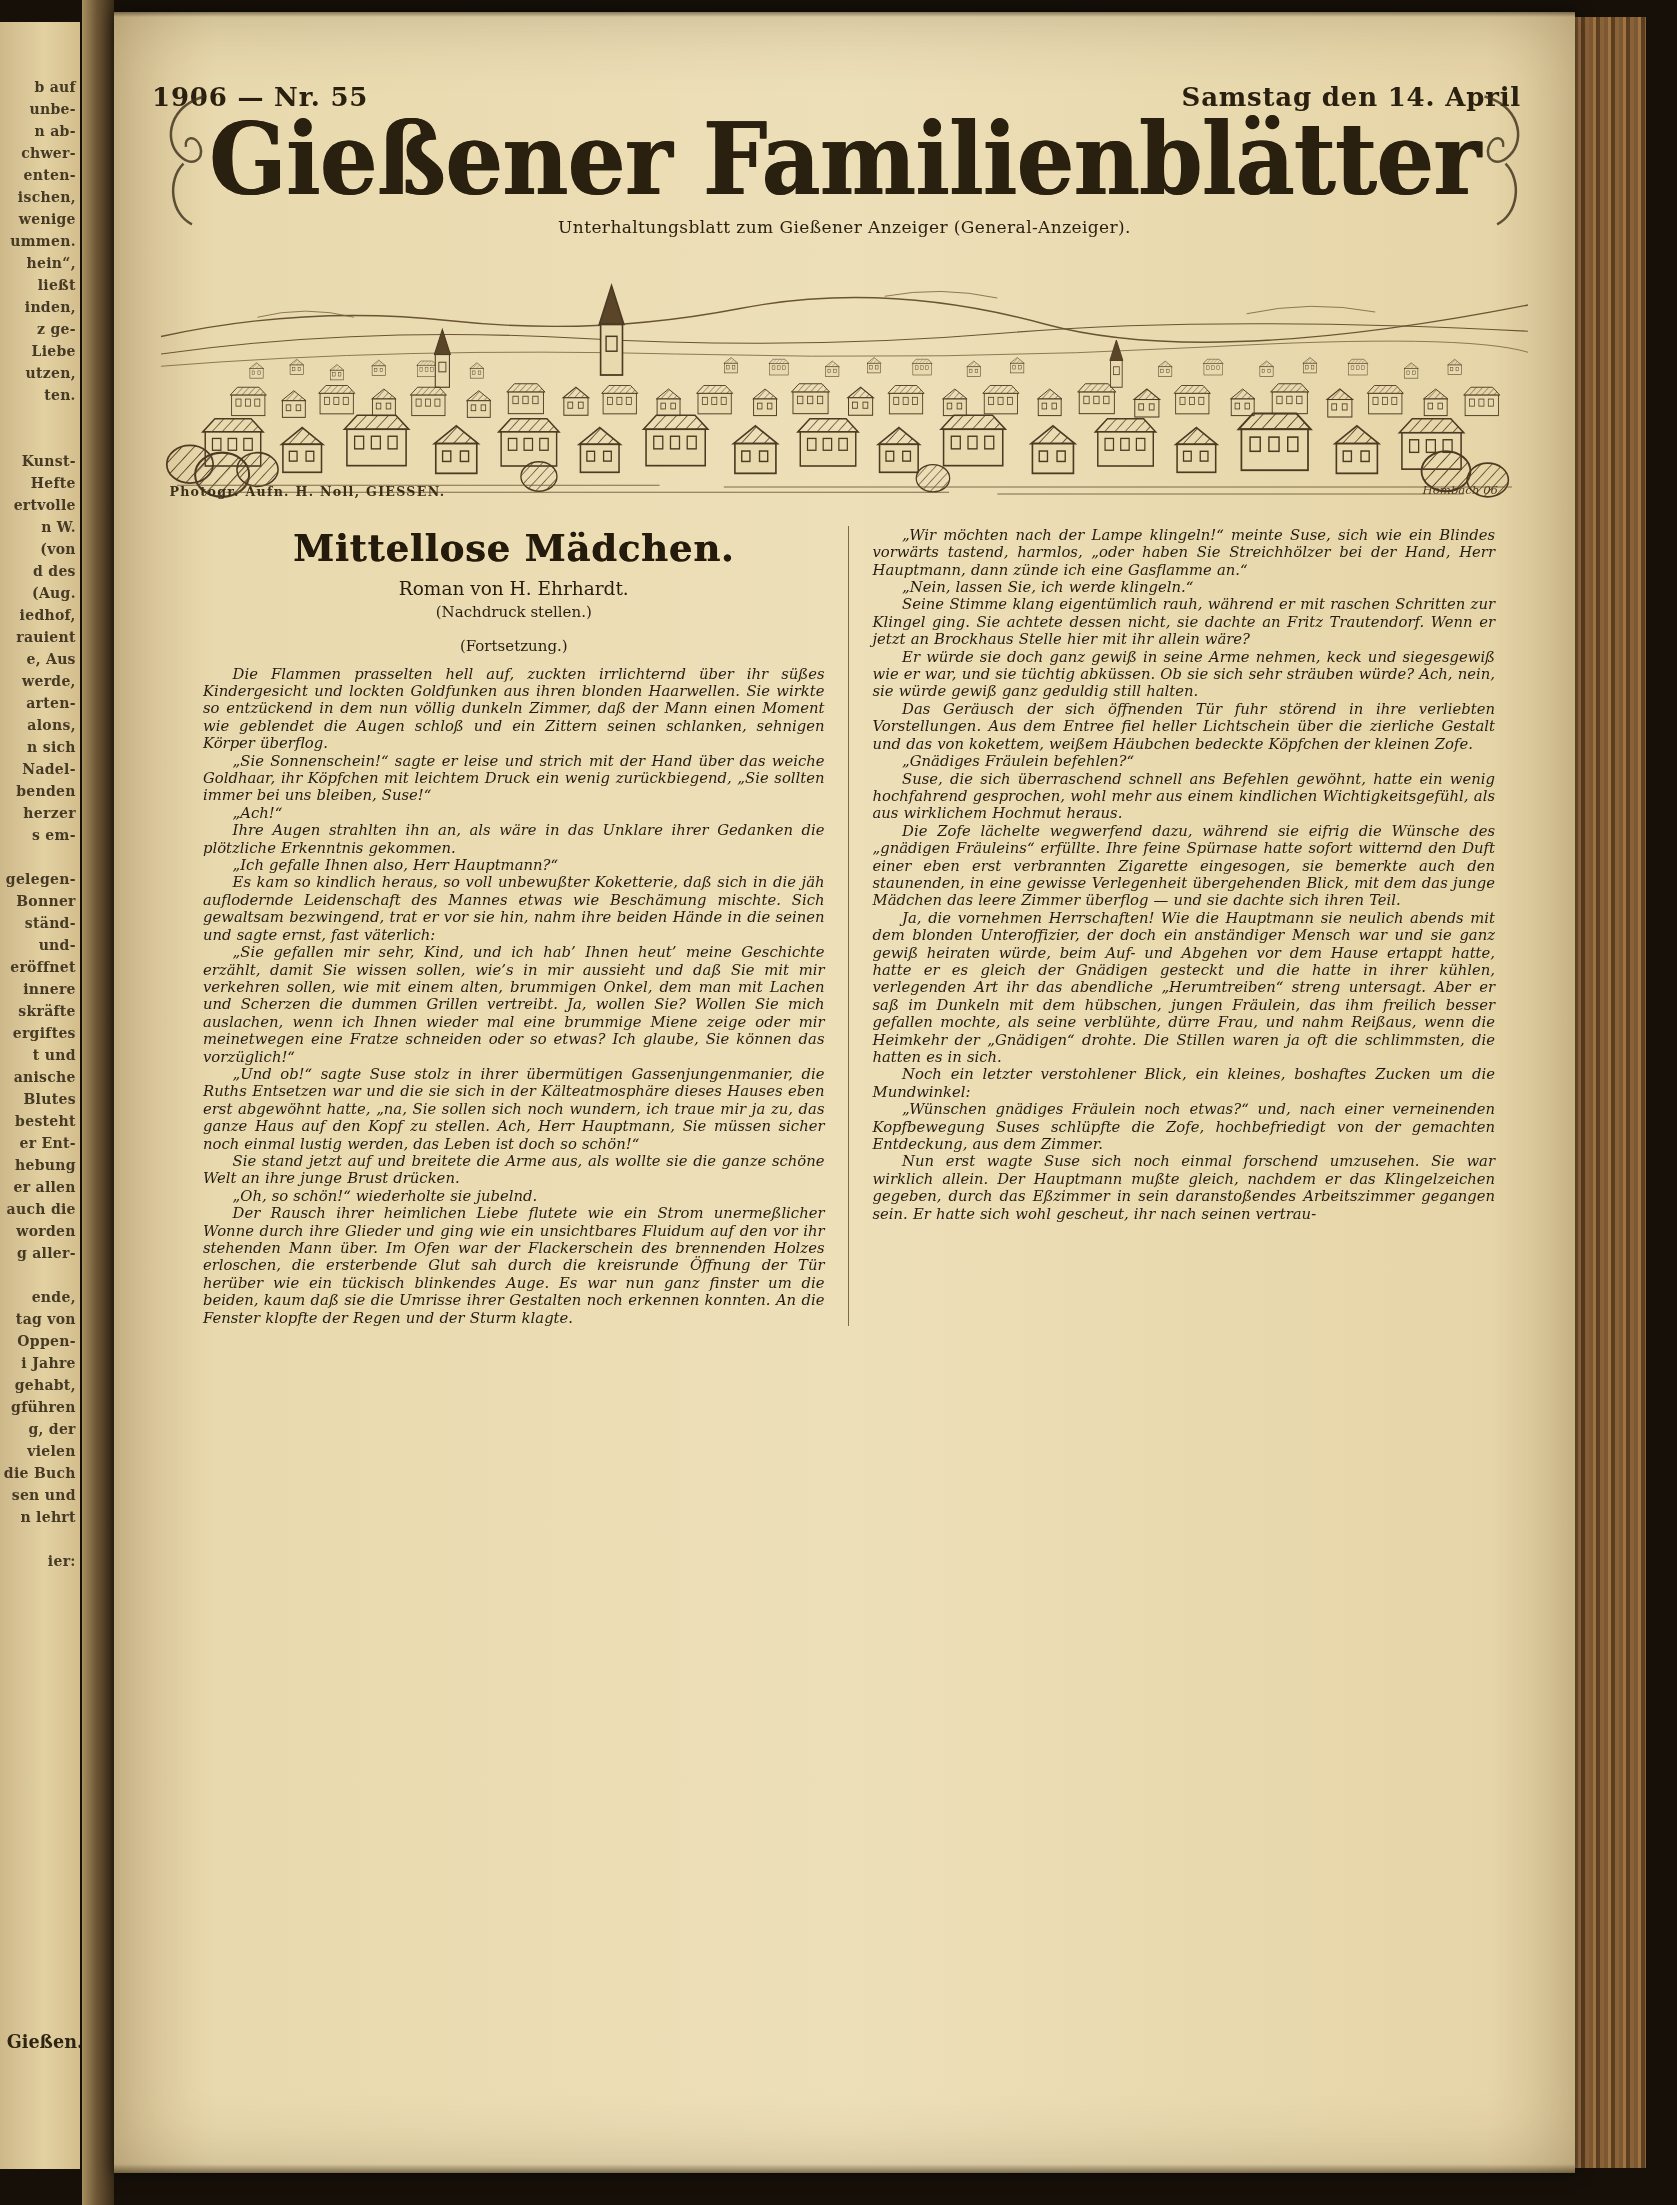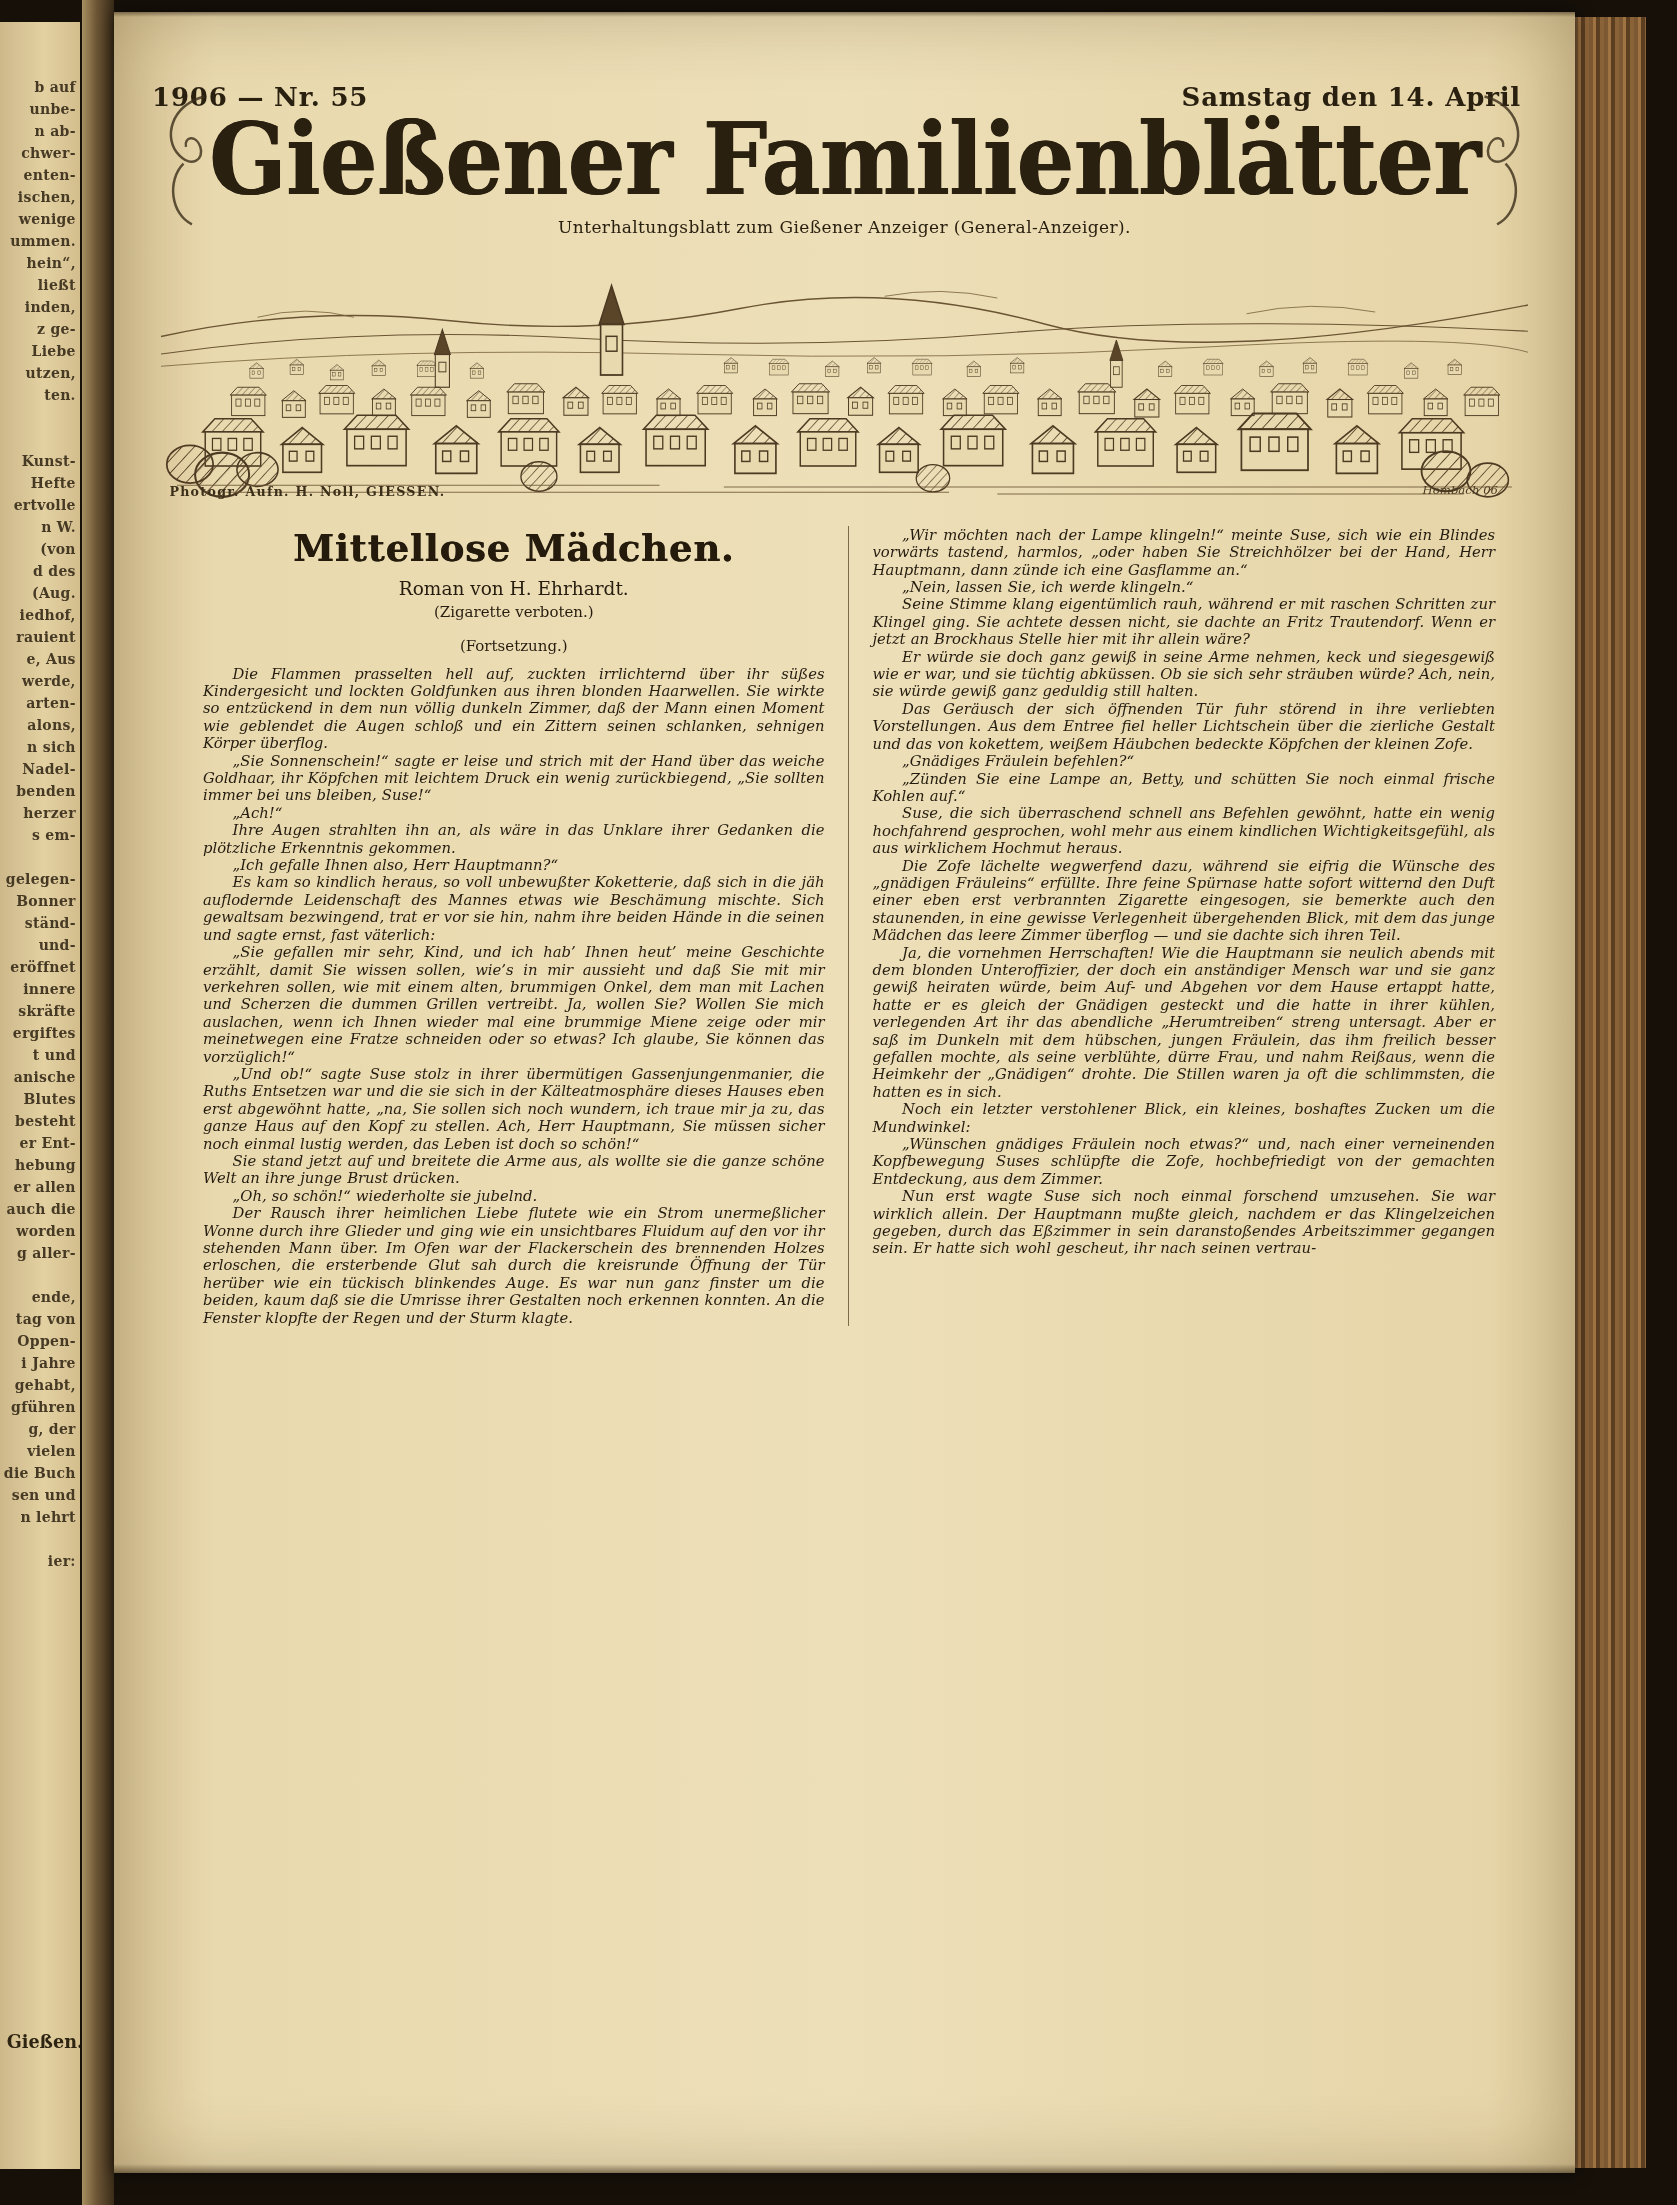--- a/index.html
+++ b/index.html
@@ -335,21 +335,21 @@
       </svg>
       <div class="photo-credit">Photogr. Aufn. H. Noll, GIESSEN.</div>
       <div class="artist-sig">Hombach 06</div>
     </div>
 
     <div class="article">
       <div class="columns">
         <div class="col col-left">
           <div class="art-title">Mittellose Mädchen.</div>
           <div class="art-byline">Roman von H. Ehrhardt.</div>
-          <div class="art-note">(Zigarette verboten.)</div>
+          <div class="art-note">(Nachdruck stellen.)</div>
           <div class="art-note fortsetzung">(Fortsetzung.)</div>
           <div>
 
           <p>Die Flammen prasselten hell auf, zuckten irrlichternd über ihr süßes Kindergesicht und lockten Goldfunken aus ihren blonden Haarwellen. Sie wirkte so entzückend in dem nun völlig dunkeln Zimmer, daß der Mann einen Moment wie geblendet die Augen schloß und ein Zittern seinen schlanken, sehnigen Körper überflog.</p>
               <p>„Sie Sonnenschein!“ sagte er leise und strich mit der Hand über das weiche Goldhaar, ihr Köpfchen mit leichtem Druck ein wenig zurückbiegend, „Sie sollten immer bei uns bleiben, Suse!“</p>
               <p>„Ach!“</p>
               <p>Ihre Augen strahlten ihn an, als wäre in das Unklare ihrer Gedanken die plötzliche Erkenntnis gekommen.</p>
               <p>„Ich gefalle Ihnen also, Herr Hauptmann?“</p>
               <p>Es kam so kindlich heraus, so voll unbewußter Koketterie, daß sich in die jäh auflodernde Leidenschaft des Mannes etwas wie Beschämung mischte. Sich gewaltsam bezwingend, trat er vor sie hin, nahm ihre beiden Hände in die seinen und sagte ernst, fast väterlich:</p>
               <p>„Sie gefallen mir sehr, Kind, und ich hab’ Ihnen heut’ meine Geschichte erzählt, damit Sie wissen sollen, wie’s in mir aussieht und daß Sie mit mir verkehren sollen, wie mit einem alten, brummigen Onkel, dem man mit Lachen und Scherzen die dummen Grillen vertreibt. Ja, wollen Sie? Wollen Sie mich auslachen, wenn ich Ihnen wieder mal eine brummige Miene zeige oder mir meinetwegen eine Fratze schneiden oder so etwas? Ich glaube, Sie können das vorzüglich!“</p>
@@ -361,21 +361,20 @@
         </div>
         <div class="col col-right">
           <div>
 
           <p>„Wir möchten nach der Lampe klingeln!“ meinte Suse, sich wie ein Blindes vorwärts tastend, harmlos, „oder haben Sie Streichhölzer bei der Hand, Herr Hauptmann, dann zünde ich eine Gasflamme an.“</p>
               <p>„Nein, lassen Sie, ich werde klingeln.“</p>
               <p>Seine Stimme klang eigentümlich rauh, während er mit raschen Schritten zur Klingel ging. Sie achtete dessen nicht, sie dachte an Fritz Trautendorf. Wenn er jetzt an Brockhaus Stelle hier mit ihr allein wäre?</p>
               <p>Er würde sie doch ganz gewiß in seine Arme nehmen, keck und siegesgewiß wie er war, und sie tüchtig abküssen. Ob sie sich sehr sträuben würde? Ach, nein, sie würde gewiß ganz geduldig still halten.</p>
               <p>Das Geräusch der sich öffnenden Tür fuhr störend in ihre verliebten Vorstellungen. Aus dem Entree fiel heller Lichtschein über die zierliche Gestalt und das von kokettem, weißem Häubchen bedeckte Köpfchen der kleinen Zofe.</p>
               <p>„Gnädiges Fräulein befehlen?“</p>
-              <p>„Zünden Sie eine Lampe an, Betty, und schütten Sie noch einmal frische Kohlen auf.“</p>
               <p>Suse, die sich überraschend schnell ans Befehlen gewöhnt, hatte ein wenig hochfahrend gesprochen, wohl mehr aus einem kindlichen Wichtigkeitsgefühl, als aus wirklichem Hochmut heraus.</p>
               <p>Die Zofe lächelte wegwerfend dazu, während sie eifrig die Wünsche des „gnädigen Fräuleins“ erfüllte. Ihre feine Spürnase hatte sofort witternd den Duft einer eben erst verbrannten Zigarette eingesogen, sie bemerkte auch den staunenden, in eine gewisse Verlegenheit übergehenden Blick, mit dem das junge Mädchen das leere Zimmer überflog — und sie dachte sich ihren Teil.</p>
               <p>Ja, die vornehmen Herrschaften! Wie die Hauptmann sie neulich abends mit dem blonden Unteroffizier, der doch ein anständiger Mensch war und sie ganz gewiß heiraten würde, beim Auf- und Abgehen vor dem Hause ertappt hatte, hatte er es gleich der Gnädigen gesteckt und die hatte in ihrer kühlen, verlegenden Art ihr das abendliche „Herumtreiben“ streng untersagt. Aber er saß im Dunkeln mit dem hübschen, jungen Fräulein, das ihm freilich besser gefallen mochte, als seine verblühte, dürre Frau, und nahm Reißaus, wenn die Heimkehr der „Gnädigen“ drohte. Die Stillen waren ja oft die schlimmsten, die hatten es in sich.</p>
               <p>Noch ein letzter verstohlener Blick, ein kleines, boshaftes Zucken um die Mundwinkel:</p>
               <p>„Wünschen gnädiges Fräulein noch etwas?“ und, nach einer verneinenden Kopfbewegung Suses schlüpfte die Zofe, hochbefriedigt von der gemachten Entdeckung, aus dem Zimmer.</p>
               <p>Nun erst wagte Suse sich noch einmal forschend umzusehen. Sie war wirklich allein. Der Hauptmann mußte gleich, nachdem er das Klingelzeichen gegeben, durch das Eßzimmer in sein daranstoßendes Arbeitszimmer gegangen sein. Er hatte sich wohl gescheut, ihr nach seinen vertrau-</p>
             </div>
         </div>
       </div>
     </div>

